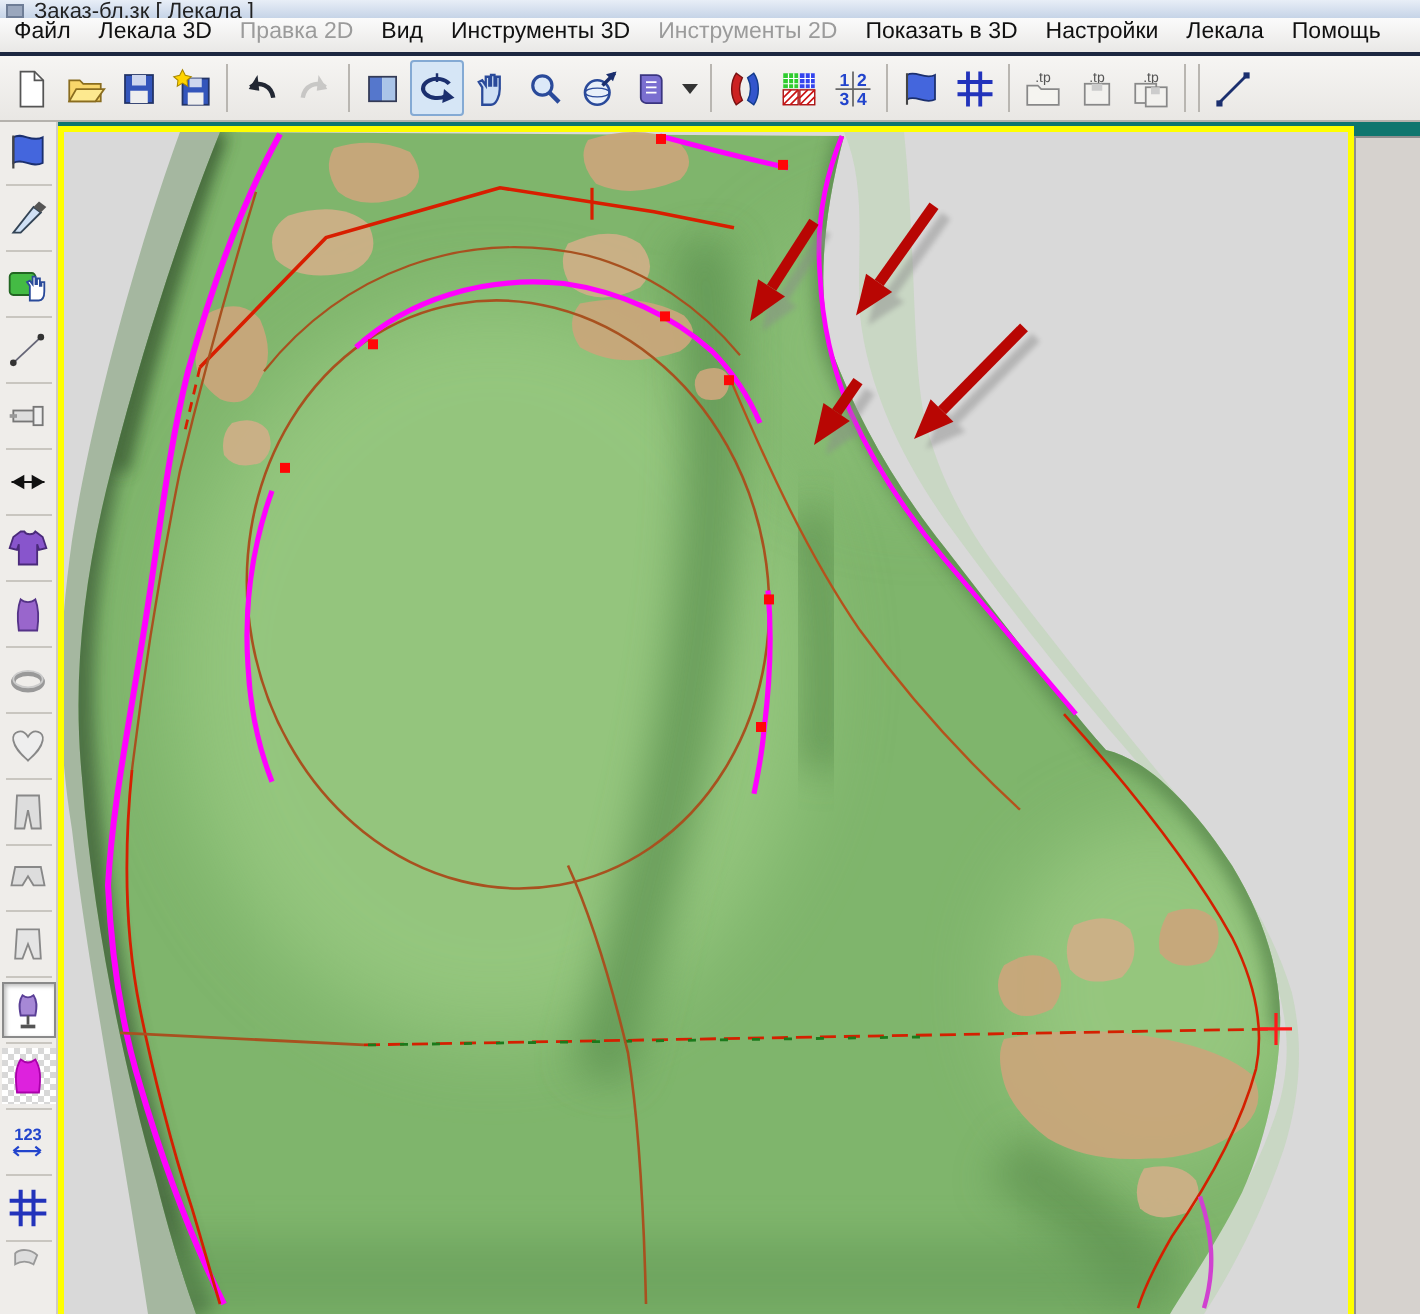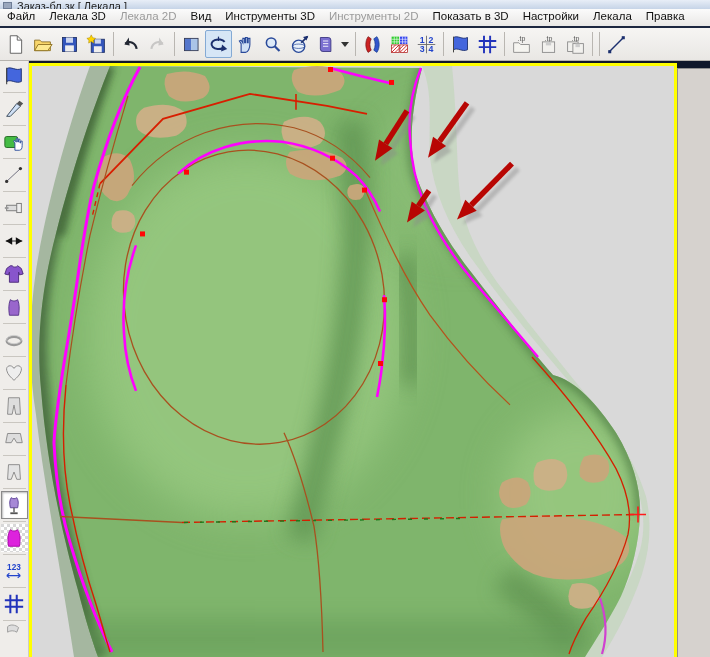--- a/index.html
+++ b/index.html
@@ -1,17 +1,17 @@
 <!DOCTYPE html>
 <html><head>
 <meta charset="utf-8">
 <style>
   html,body{margin:0;padding:0;background:#b9b5ae;}
   *{box-sizing:border-box;}
-  .app{width:710px;height:657px;display:flex;flex-direction:column;background:#0f172a;
+  .app{width:710px;height:657px;display:flex;flex-direction:column;background:#0f766e;
        font-family:"Liberation Sans",sans-serif;overflow:hidden;position:relative;}
   
   .titlebar{height:9px;background:linear-gradient(#e8eef7,#c6d4e7);overflow:hidden;
             display:flex;align-items:flex-end;padding-left:3px;flex:0 0 auto;}
   .titlebar .appico{width:9px;height:7px;background:#9aa7bd;border:1px solid #6e7d96;margin-right:5px;margin-bottom:0px;}
   .titlebar .ttl{font-size:11px;color:#222;line-height:14px;transform:translateY(4px);white-space:nowrap;}
   
   .menubar{height:19px;background:linear-gradient(#fbfbfb,#e9e8e6);border-bottom:2px solid #1c2740;
            display:flex;padding-left:0;flex:0 0 auto;}
   .menu-item{font-size:11.5px;color:#111;padding:1px 7px;white-space:nowrap;cursor:default;}
@@ -52,28 +52,28 @@
 <div class="app">
 
   <div class="titlebar">
     <span class="appico"></span>
     <span class="ttl">Заказ-бл.зк  [ Лекала ]</span>
   </div>
 
   <div class="menubar" id="menubar">
       <div class="menu-item">Файл</div>
       <div class="menu-item">Лекала 3D</div>
-      <div class="menu-item disabled">Лекала 2D</div>
+      <div class="menu-item disabled">Правка 2D</div>
       <div class="menu-item">Вид</div>
       <div class="menu-item">Инструменты 3D</div>
       <div class="menu-item disabled">Инструменты 2D</div>
       <div class="menu-item">Показать в 3D</div>
       <div class="menu-item">Настройки</div>
       <div class="menu-item">Лекала</div>
-      <div class="menu-item">Правка</div>
+      <div class="menu-item">Помощь</div>
     </div>
 
   <div class="toolbar" id="toolbar">
       <div class="tbtn">
         <svg>
           <use href="#sym-new"></use>
         </svg>
       </div>
       <div class="tbtn">
         <svg>

